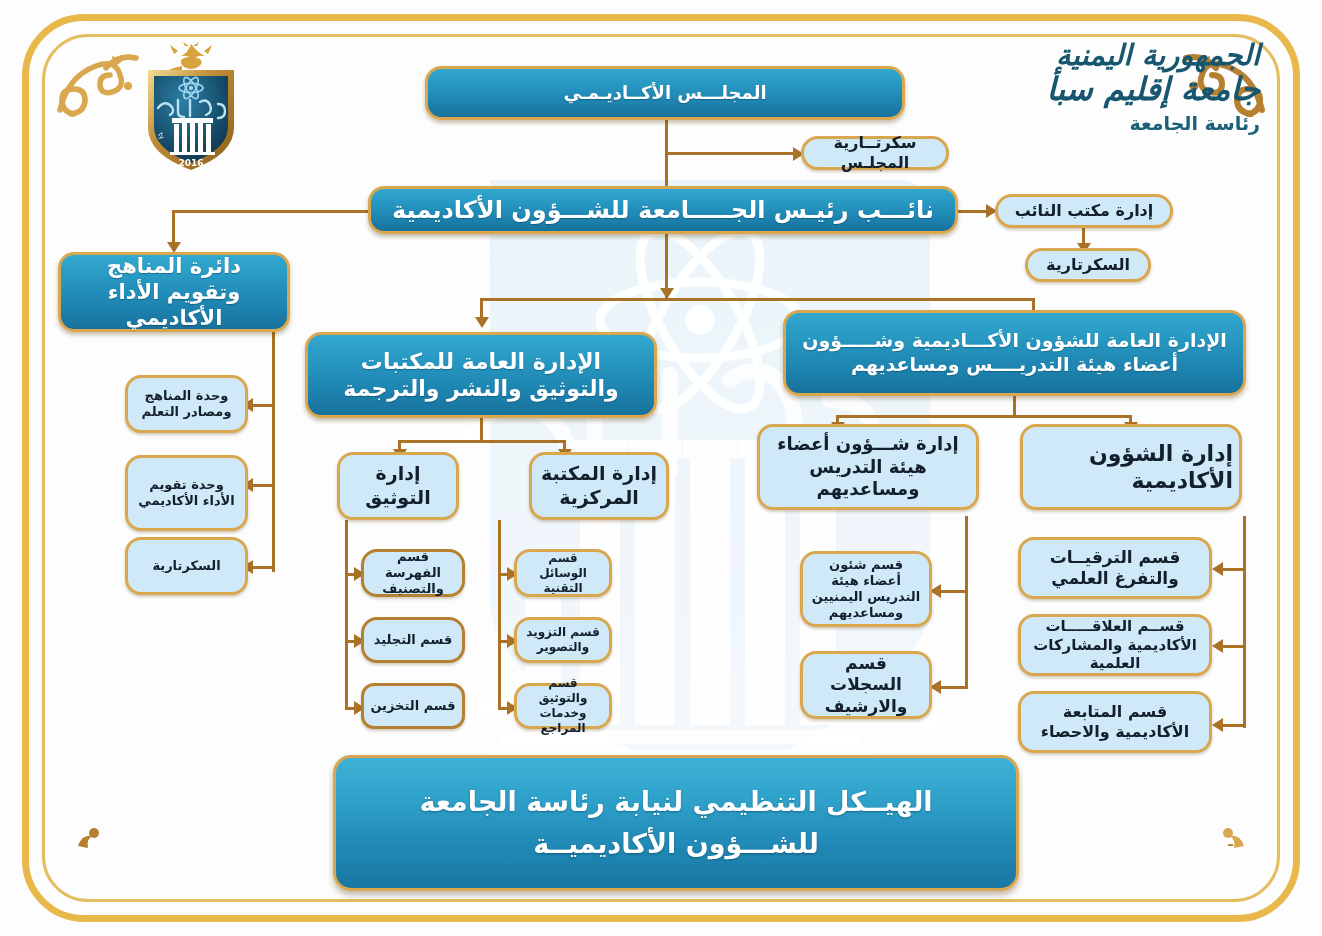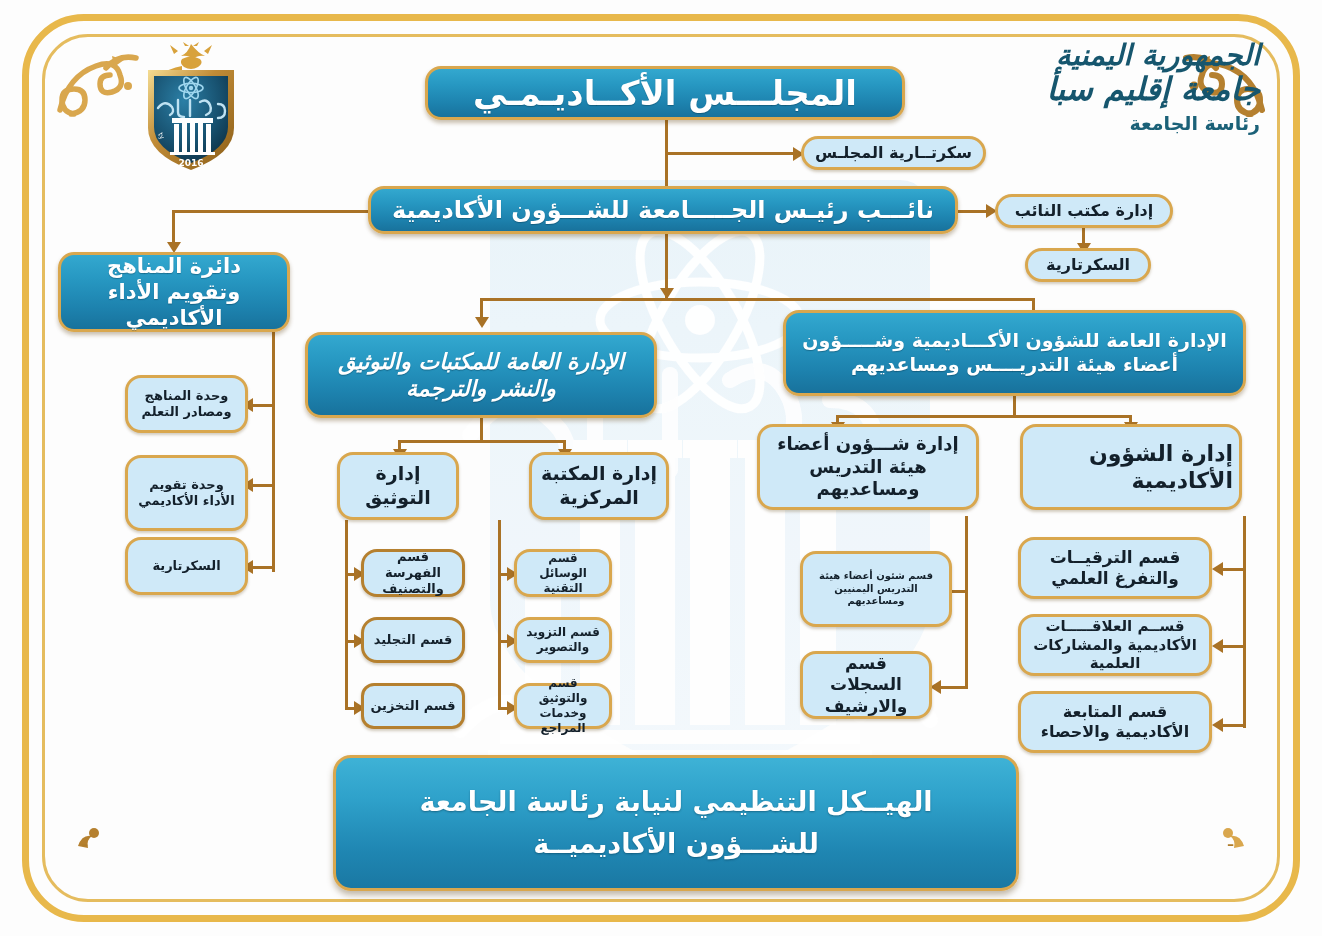--- a/index.html
+++ b/index.html
@@ -380,25 +380,25 @@
   <div class="arrow arr-left" style="left:930px;top:680px;"></div>
 
   <div class="ln lnv" style="left:1243px;top:516px;height:212px;"></div>
   <div class="ln lnh" style="left:1222px;top:568px;width:24px;"></div>
   <div class="arrow arr-left" style="left:1212px;top:562px;"></div>
   <div class="ln lnh" style="left:1222px;top:645px;width:24px;"></div>
   <div class="arrow arr-left" style="left:1212px;top:639px;"></div>
   <div class="ln lnh" style="left:1222px;top:724px;width:24px;"></div>
   <div class="arrow arr-left" style="left:1212px;top:718px;"></div>
 
-  <div class="node blue" style="left:425px;top:66px;width:480px;height:54px;font-size:34px;">
+  <div class="node blue" style="left:425px;top:66px;width:480px;height:54px;font-size:18px;">
     <span class="txt">المجلـــس الأكــاديـمـي</span>
   </div>
 
-  <div class="node light" style="left:801px;top:136px;width:185px;height:34px;font-size:16px;border-radius:17px;">
+  <div class="node light" style="left:801px;top:136px;width:148px;height:34px;font-size:16px;border-radius:17px;">
     <span class="txt">سكرتــارية المجلـس</span>
   </div>
 
   <div class="node blue" style="left:368px;top:186px;width:590px;height:48px;font-size:24px;">
     <span class="txt">نائـــب رئيـس الجـــــامعة للشـــؤون الأكاديمية</span>
   </div>
 
   <div class="node light" style="left:995px;top:194px;width:178px;height:34px;font-size:16px;border-radius:17px;">
     <span class="txt">إدارة مكتب النائب</span>
   </div>
@@ -414,21 +414,21 @@
   <div class="node light" style="left:125px;top:375px;width:123px;height:58px;font-size:13px;">
     <span class="txt">وحدة المناهج ومصادر التعلم</span>
   </div>
   <div class="node light" style="left:125px;top:455px;width:123px;height:76px;font-size:13px;">
     <span class="txt">وحدة تقويم الأداء الأكاديمي</span>
   </div>
   <div class="node light" style="left:125px;top:537px;width:123px;height:58px;font-size:13px;">
     <span class="txt">السكرتارية</span>
   </div>
 
-  <div class="node blue" style="left:305px;top:332px;width:352px;height:86px;font-size:22px;font-style:italic;">
+  <div class="node blue" style="left:305px;top:332px;width:352px;height:86px;font-size:22px;">
     <span class="txt">الإدارة العامة للمكتبات والتوثيق والنشر والترجمة</span>
   </div>
 
   <div class="node light" style="left:337px;top:452px;width:122px;height:68px;font-size:19px;">
     <span class="txt">إدارة التوثيق</span>
   </div>
 
   <div class="node light" style="left:497px;top:452px;width:140px;height:68px;font-size:19px;margin-left:32px;">
     <span class="txt">إدارة المكتبة المركزية</span>
   </div>
@@ -458,21 +458,21 @@
   </div>
 
   <div class="node light" style="left:757px;top:424px;width:222px;height:86px;font-size:18px;">
     <span class="txt">إدارة شـــؤون أعضاء هيئة التدريس ومساعديهم</span>
   </div>
 
   <div class="node light" style="left:1020px;top:424px;width:222px;height:86px;font-size:22px;text-align:right;">
     <span class="txt">إدارة الشؤون الأكاديمية</span>
   </div>
 
-  <div class="node light" style="left:800px;top:551px;width:152px;height:76px;font-size:10px;">
+  <div class="node light" style="left:800px;top:551px;width:132px;height:76px;font-size:13px;">
     <span class="txt">قسم شئون أعضاء هيئة التدريس اليمنيين ومساعديهم</span>
   </div>
   <div class="node light" style="left:800px;top:651px;width:132px;height:68px;font-size:17px;">
     <span class="txt">قسم السجلات والارشيف</span>
   </div>
 
   <div class="node light" style="left:1018px;top:537px;width:194px;height:62px;font-size:17px;">
     <span class="txt">قسم الترقيــات والتفرغ العلمي</span>
   </div>
   <div class="node light" style="left:1018px;top:614px;width:194px;height:62px;font-size:15px;">

